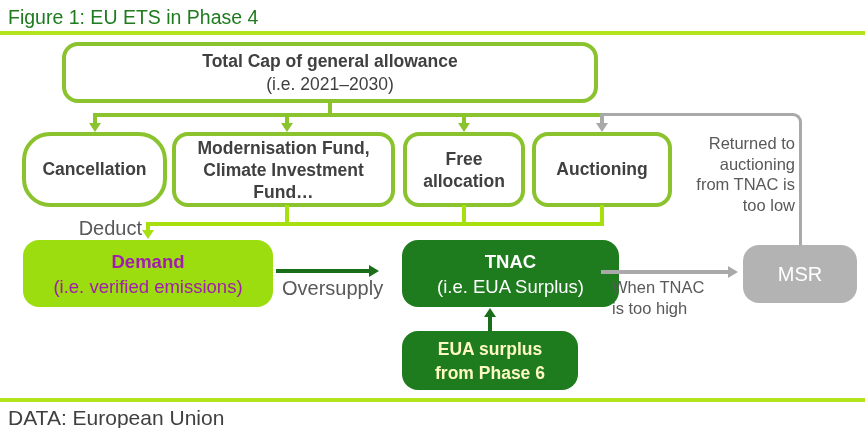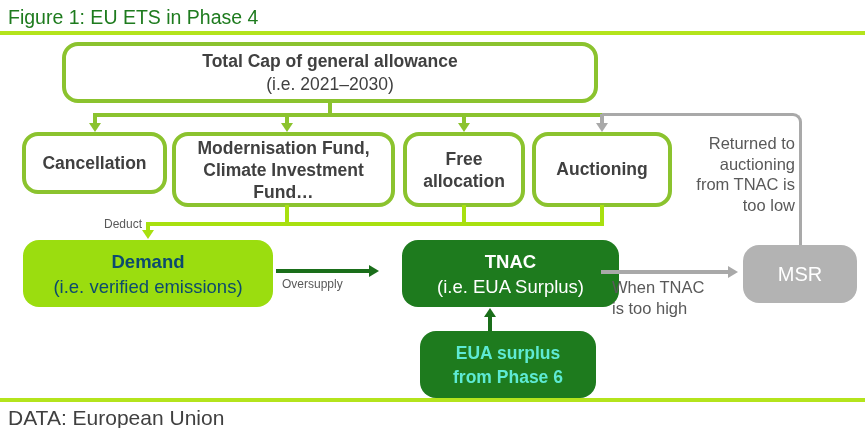--- a/index.html
+++ b/index.html
@@ -32,21 +32,21 @@
   .chart{background:var(--chartreuse);}
   .grayl{background:var(--gray-line);}
   .dgreen{background:var(--arrow-green);}
   .tri{width:0;height:0;}
   .tri-down-green{border-left:6px solid transparent;border-right:6px solid transparent;border-top:9px solid var(--border-green);}
   .tri-down-gray{border-left:6px solid transparent;border-right:6px solid transparent;border-top:9px solid var(--gray-line);}
   .tri-down-chart{border-left:6px solid transparent;border-right:6px solid transparent;border-top:9px solid var(--chartreuse);}
   .tri-right-dgreen{border-top:6px solid transparent;border-bottom:6px solid transparent;border-left:10px solid var(--arrow-green);}
   .tri-right-gray{border-top:6px solid transparent;border-bottom:6px solid transparent;border-left:10px solid var(--gray-line);}
   .tri-up-dgreen{border-left:6px solid transparent;border-right:6px solid transparent;border-bottom:9px solid var(--arrow-green);}
-  .lbl{font-size:12px;color:var(--gray-text);}
+  .lbl{font-size:20px;color:var(--gray-text);}
   .elbow{border-top:3.5px solid var(--gray-line);border-right:3.5px solid var(--gray-line);border-top-right-radius:9px;}
   .footer-text{font-size:21px;color:var(--dark-text);}
 </style>
 </head>
 <body>
 
 <div class="stage">
 
   <div class="abs title">Figure 1: EU ETS in Phase 4</div>
   <div class="abs rule" style="left:0;top:31px;width:865px;"></div>
@@ -65,21 +65,21 @@
 
   <div class="abs vline green" style="left:285px;top:114px;height:10px;"></div>
   <div class="abs tri tri-down-green" style="left:281px;top:123px;"></div>
 
   <div class="abs vline green" style="left:462px;top:114px;height:10px;"></div>
   <div class="abs tri tri-down-green" style="left:458px;top:123px;"></div>
 
   <div class="abs vline grayl" style="left:600px;top:114px;height:10px;"></div>
   <div class="abs tri tri-down-gray" style="left:596px;top:123px;"></div>
 
-  <div class="abs obox" style="left:22px;top:132px;width:145px;height:62px;">
+  <div class="abs obox" style="left:22px;top:132px;width:145px;height:75px;border-radius:28px;">
     <div class="b">Cancellation</div>
   </div>
   <div class="abs obox" style="left:403px;top:132px;width:122px;height:75px;line-height:22px;">
     <div class="b">Free</div>
     <div class="b">allocation</div>
   </div>
   <div class="abs obox" style="left:172px;top:132px;width:223px;height:75px;line-height:22px;">
     <div class="b">Modernisation Fund,</div>
     <div class="b">Climate Investment</div>
     <div class="b">Fund…</div>
@@ -96,21 +96,21 @@
   </div>
 
   <div class="abs vline chart" style="left:285px;top:205px;height:20px;"></div>
   <div class="abs vline chart" style="left:462px;top:205px;height:20px;"></div>
   <div class="abs vline chart" style="left:600px;top:205px;height:20px;"></div>
   <div class="abs hline chart" style="left:146px;top:222px;width:458px;"></div>
   <div class="abs vline chart" style="left:146px;top:222px;height:9px;"></div>
   <div class="abs tri tri-down-chart" style="left:142px;top:230px;"></div>
   <div class="abs lbl" style="left:58px;top:217px;width:84px;text-align:right;">Deduct</div>
 
-  <div class="abs fbox" style="left:23px;top:240px;width:250px;height:67px;background:var(--demand-fill);color:#0c4a6e;">
+  <div class="abs fbox" style="left:23px;top:240px;width:250px;height:67px;background:var(--demand-fill);color:#a21caf;">
     <div style="font-weight:bold;">Demand</div>
     <div>(i.e. verified emissions)</div>
   </div>
 
   <div class="abs hline dgreen" style="left:276px;top:269px;width:94px;"></div>
   <div class="abs tri tri-right-dgreen" style="left:369px;top:264.5px;"></div>
   <div class="abs lbl" style="left:282px;top:277px;">Oversupply</div>
 
   <div class="abs fbox" style="left:382px;top:240px;width:217px;height:67px;background:var(--dark-green);color:#ffffff;margin-left:20px;">
     <div style="font-weight:bold;">TNAC</div>
@@ -123,21 +123,21 @@
     <div>When TNAC</div>
     <div>is too high</div>
   </div>
 
   <div class="abs fbox" style="left:743px;top:245px;width:114px;height:58px;background:var(--gray-fill);color:#ffffff;font-size:20px;">
     <div style="font-weight:normal;">MSR</div>
   </div>
 
   <div class="abs tri tri-up-dgreen" style="left:484px;top:308px;"></div>
   <div class="abs vline dgreen" style="left:488px;top:315px;height:17px;"></div>
-  <div class="abs fbox" style="left:402px;top:331px;width:176px;height:67px;background:var(--dark-green);color:#5eead4;font-size:17.5px;line-height:24px;margin-left:18px;">
+  <div class="abs fbox" style="left:402px;top:331px;width:176px;height:59px;background:var(--dark-green);color:#fef9c3;font-size:17.5px;line-height:24px;">
     <div style="font-weight:bold;">EUA surplus</div>
     <div style="font-weight:bold;">from Phase 6</div>
   </div>
 
   <div class="abs rule" style="left:0;top:398px;width:865px;height:3.5px;"></div>
   <div class="abs footer-text" style="left:8px;top:406px;">DATA: European Union</div>
 
 </div>
 
 </body></html>

